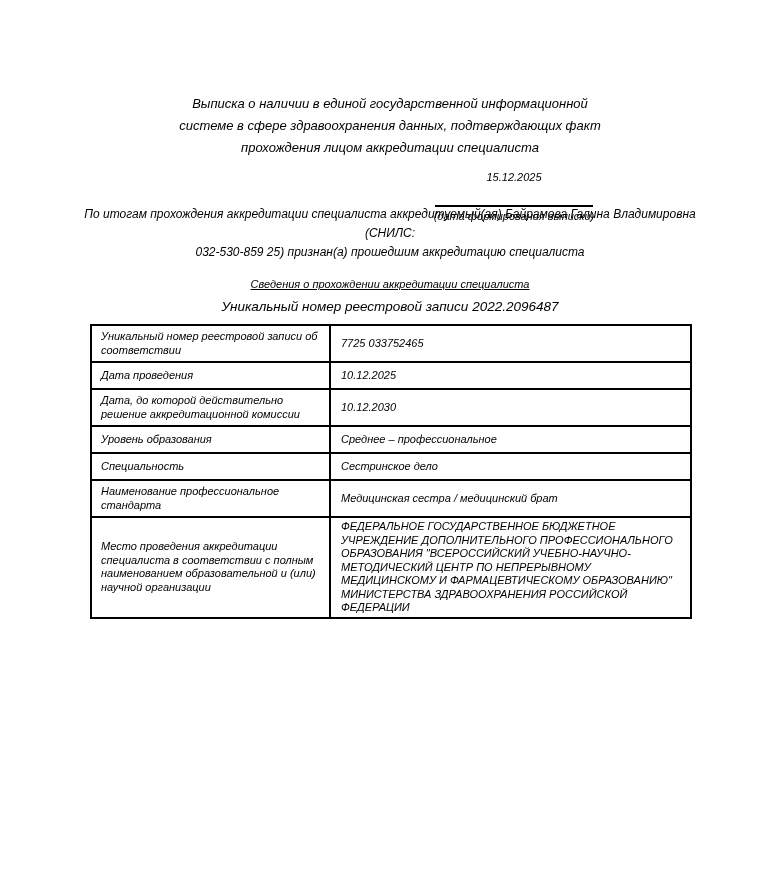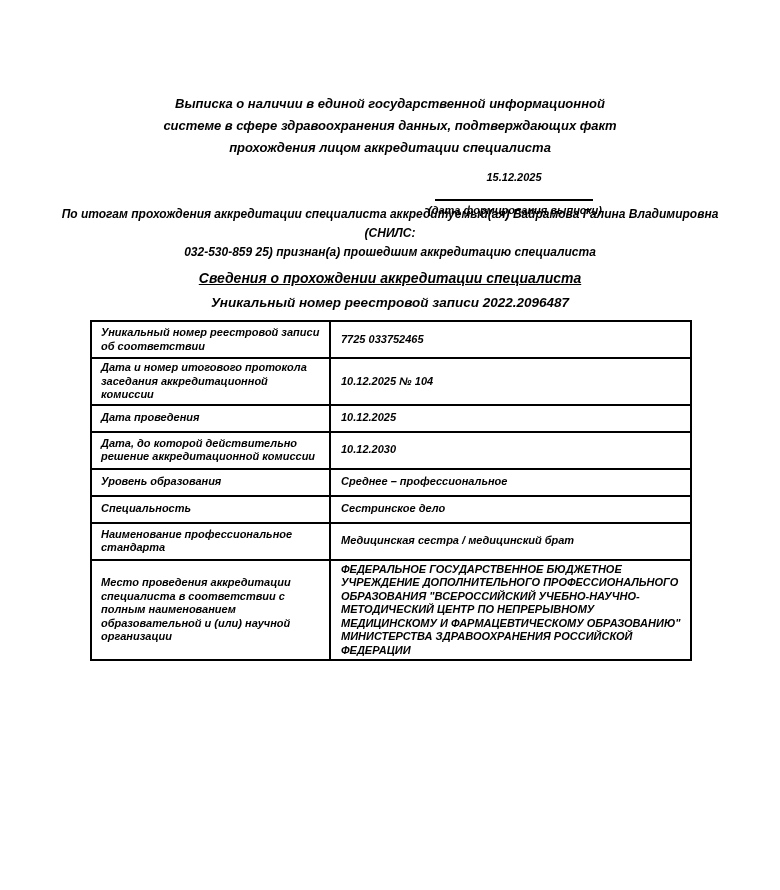--- a/index.html
+++ b/index.html
@@ -4,21 +4,21 @@
 <style>
   html, body { margin: 0; padding: 0; background: #ffffff; }
   .page {
     position: relative;
     width: 780px;
     height: 890px;
     background: var(--color-background, #ffffff);
     color: var(--color-text, #000000);
     font-family: "Liberation Sans", sans-serif;
     font-style: italic;
-    font-weight: bold;
+    font-weight: normal;
     overflow: hidden;
   }
   .doc-title {
     margin: 93px auto 0;
     text-align: center;
     font-size: 13px;
     line-height: 22px;
     white-space: pre-line;
   }
   .date-block {
@@ -27,40 +27,40 @@
     left: 428px;
     width: 172px;
     text-align: center;
     font-size: 11px;
     line-height: 14px;
   }
   .date-value {
     display: block;
     width: 158px;
     margin: 0 auto;
-    padding-bottom: 15px;
+    padding-bottom: 21px;
     border-bottom: 2px solid var(--color-text, #000000);
   }
   .date-caption {
     display: block;
     margin-top: 2px;
     white-space: nowrap;
   }
   .intro {
     margin: 46px auto 0;
     width: 660px;
     text-align: center;
     font-size: 12px;
     line-height: 19px;
     white-space: pre-line;
   }
   .section-heading {
-    margin-top: 8px;
+    margin-top: 16px;
     text-align: center;
-    font-size: 14px;
+    font-size: 11px;
     text-decoration: underline;
   }
   .registry-heading {
     margin-top: 9px;
     text-align: center;
     font-size: 13.5px;
   }
   table.acc {
     border-collapse: collapse;
     table-layout: fixed;
@@ -107,24 +107,20 @@
   <table class="acc">
     <colgroup>
         <col class="c1">
         <col class="c2">
       </colgroup>
     <tbody>
       <tr class="rh-double">
         <td class="label">Уникальный номер реестровой записи об соответствии</td>
         <td class="value">7725 033752465</td>
       </tr>
-      <tr class="rh-double">
-        <td class="label">Дата и номер итогового протокола заседания аккредитационной комиссии</td>
-        <td class="value">10.12.2025 № 104</td>
-      </tr>
       <tr class="rh-single">
         <td class="label">Дата проведения</td>
         <td class="value">10.12.2025</td>
       </tr>
       <tr class="rh-double">
         <td class="label">Дата, до которой действительно решение аккредитационной комиссии</td>
         <td class="value">10.12.2030</td>
       </tr>
       <tr class="rh-single">
         <td class="label">Уровень образования</td>

